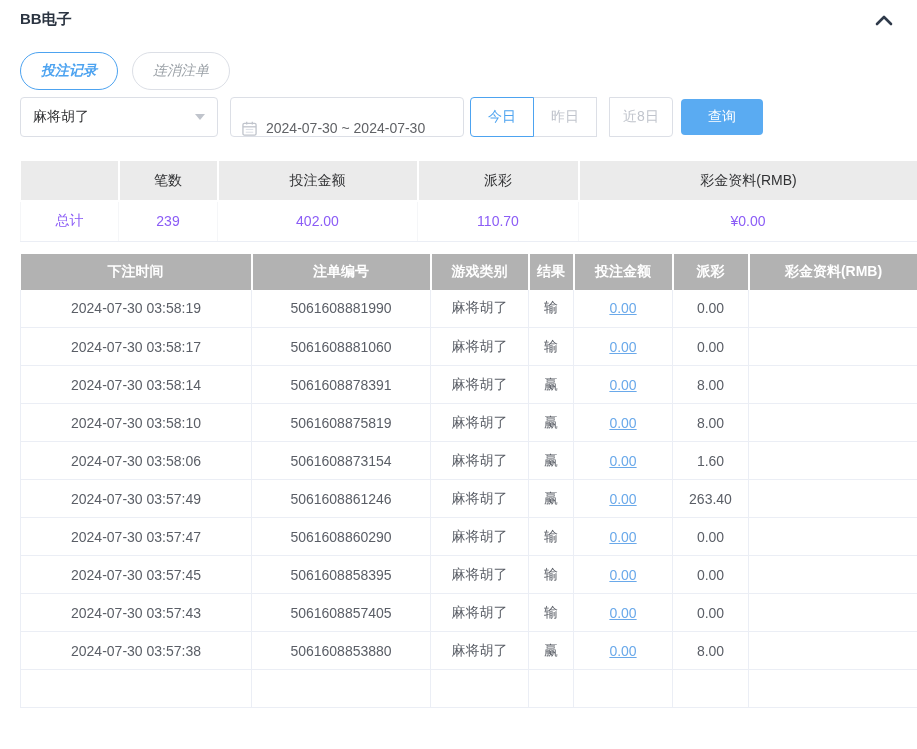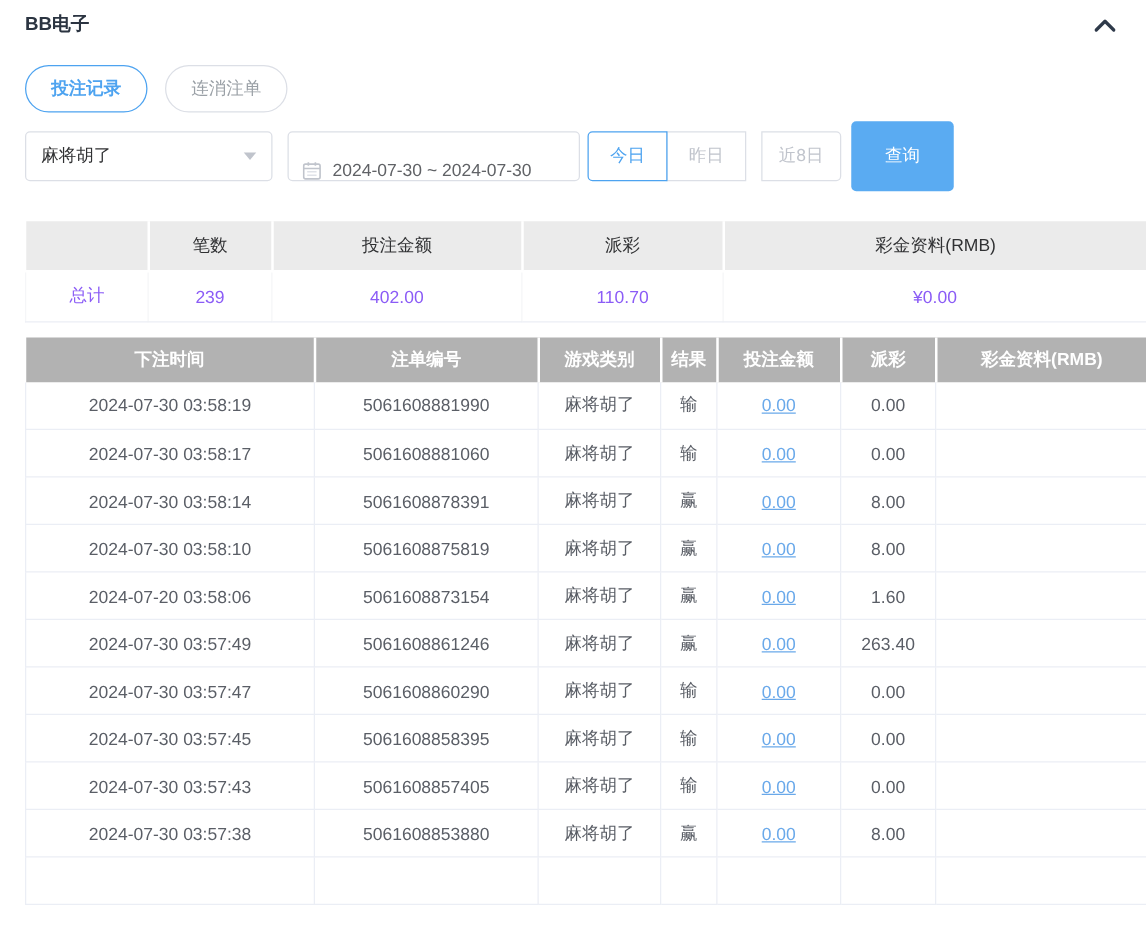--- a/index.html
+++ b/index.html
@@ -17,21 +17,21 @@
   }
   .panel-title { font-size: 15px; font-weight: bold; color: #2b3441; }
   .collapse-btn { cursor: pointer; line-height: 0; }
 
   
   .tabs { display: flex; gap: 14px; margin: 23px 0 0 20px; }
   .tab {
     height: 38px; padding: 0 20px; border-radius: 19px;
     border: 1px solid #dcdfe6; background: #fff; color: #9aa0a6;
     font-size: 14px; display: inline-flex; align-items: center;
-    cursor: pointer; font-family: inherit;
+    cursor: pointer; font-family: inherit; font-style: italic;
   }
   .tab.active { border-color: #4da3f0; color: #4da3f0; font-weight: bold; }
 
   
   .controls { display: flex; align-items: center; margin: 7px 0 0 20px; }
   .select {
     width: 198px; height: 40px; border: 1px solid #dcdfe6; border-radius: 4px;
     display: flex; align-items: center; justify-content: space-between;
     padding: 0 12px; cursor: pointer; background: #fff; color: #303133;
   }
@@ -49,21 +49,21 @@
   .btn-group { display: flex; margin-left: 6px; }
   .range-btn {
     width: 64px; height: 40px; background: #fff; border: 1px solid #dcdfe6;
     color: #c0c4cc; font-size: 14px; cursor: pointer; font-family: inherit;
     margin-left: -1px; position: relative;
   }
   .range-btn:first-child { border-radius: 4px 0 0 4px; margin-left: 0; }
   .range-btn:last-child { border-radius: 0 4px 4px 0; margin-left: 12px; }
   .range-btn.active { border-color: #4da3f0; color: #4da3f0; z-index: 1; }
   .search-btn {
-    width: 82px; height: 56px; margin-left: 8px; border: none; border-radius: 4px;
+    width: 82px; height: 36px; margin-left: 8px; border: none; border-radius: 4px;
     background: #5aabf2; color: #fff; font-size: 14px; cursor: pointer;
     font-family: inherit;
   }
 
   
   table { border-collapse: collapse; table-layout: fixed; }
   .summary-table { width: 897px; margin: 24px 0 0 20px; }
   .summary-table th {
     background: #ebebeb; height: 40px; font-weight: normal; font-size: 14px;
     color: #303133; text-align: center; border-right: 2px solid #fff;
@@ -216,21 +216,21 @@
       <tr>
     <td>2024-07-30 03:58:10</td>
     <td>5061608875819</td>
     <td>麻将胡了</td>
     <td>赢</td>
     <td><a class="bet-link">0.00</a></td>
     <td>8.00</td>
     <td></td>
   </tr>
       <tr>
-    <td>2024-07-20 03:58:06</td>
+    <td>2024-07-30 03:58:06</td>
     <td>5061608873154</td>
     <td>麻将胡了</td>
     <td>赢</td>
     <td><a class="bet-link">0.00</a></td>
     <td>1.60</td>
     <td></td>
   </tr>
       <tr>
     <td>2024-07-30 03:57:49</td>
     <td>5061608861246</td>

